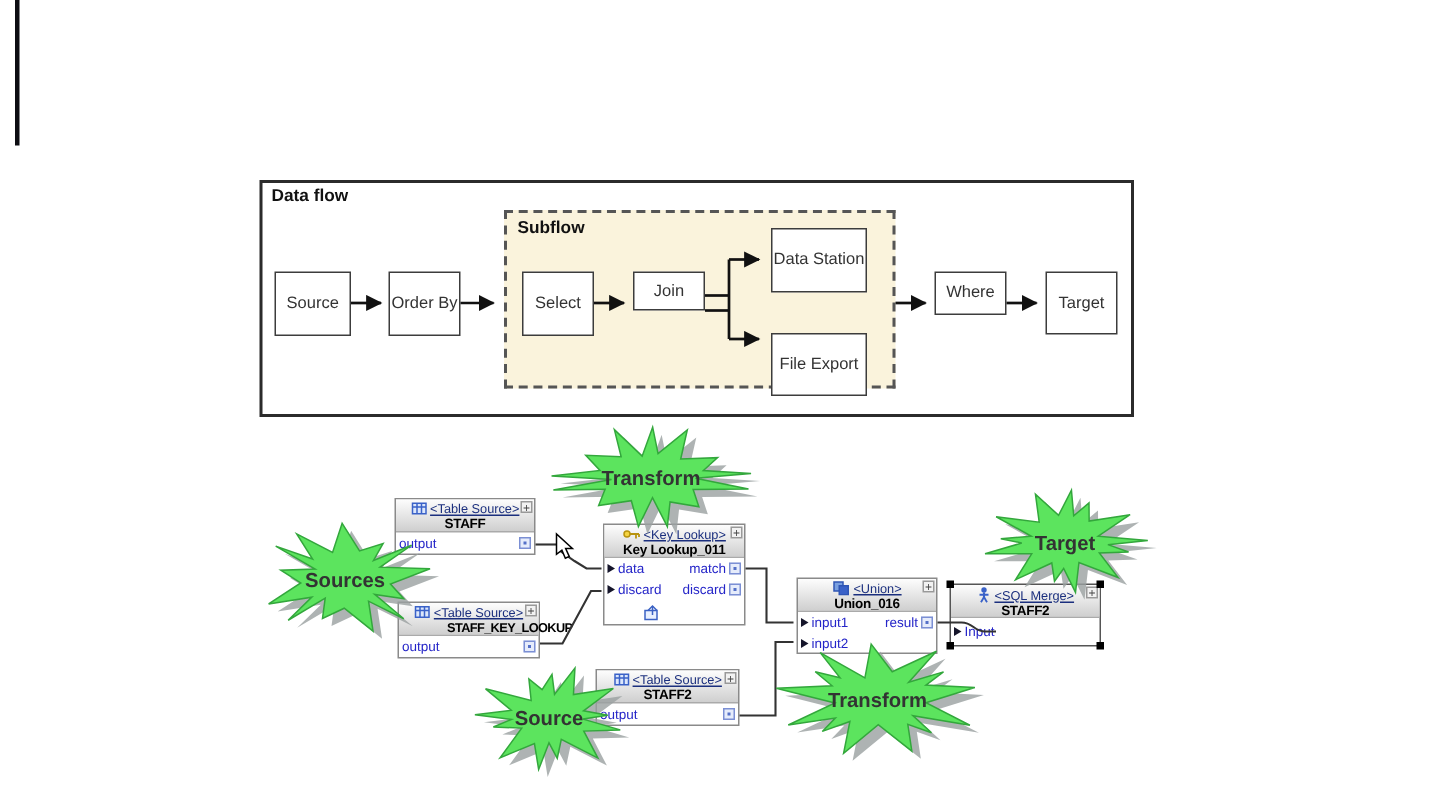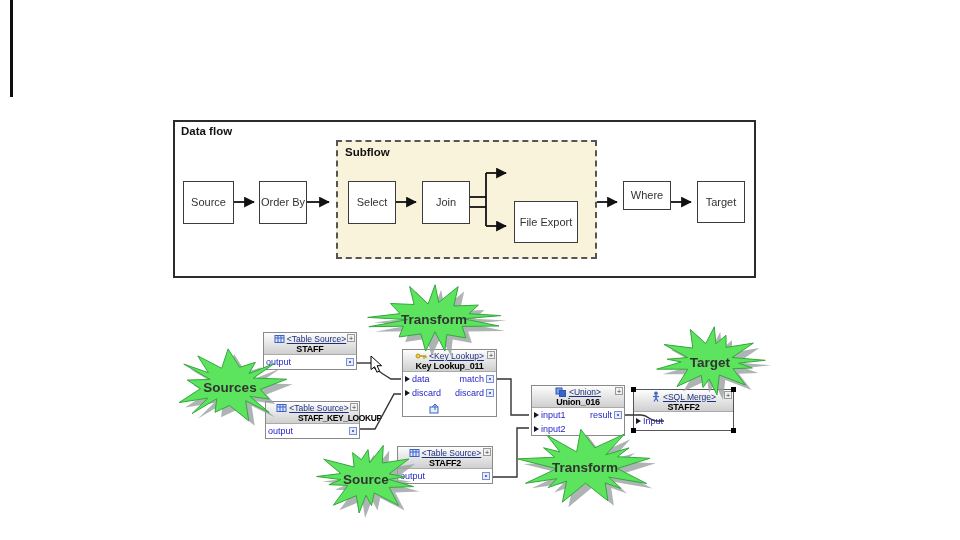--- a/index.html
+++ b/index.html
@@ -54,22 +54,23 @@
   <div class="left-accent"></div>
 
   <div class="flow-panel"></div>
   <div class="flow-label">Data flow</div>
   <div class="subflow"></div>
   <div class="subflow-label">Subflow</div>
 
   <div class="fbox" style="left:183px;top:181px;width:51px;height:43px;">Source</div>
   <div class="fbox" style="left:259px;top:181px;width:48px;height:43px;">Order By</div>
   <div class="fbox" style="left:348px;top:181px;width:48px;height:43px;">Select</div>
-  <div class="fbox" style="left:422px;top:181px;width:48px;height:43px;">Join</div>
-  <div class="fbox" style="left:514px;top:201px;width:64px;height:42px;">File Export</div>
+  <div class="fbox" style="left:422px;top:181px;width:48px;height:26px;">Join</div>
+  <div class="fbox" style="left:514px;top:152px;width:64px;height:43px;">Data Station</div>
+  <div class="fbox" style="left:514px;top:222px;width:64px;height:42px;">File Export</div>
   <div class="fbox" style="left:623px;top:181px;width:48px;height:29px;">Where</div>
   <div class="fbox" style="left:697px;top:181px;width:48px;height:42px;">Target</div>
 
   <div class="node" style="left:263px;top:332px;width:94px;">
     <div class="nh">
       <div class="nh-type">
           <svg width="11" height="10">
             <rect x="1" y="1.5" width="9" height="7" fill="#dce7fb" stroke="#3a62c8"></rect>
             <line x1="1" y1="4" x2="10" y2="4" stroke="#3a62c8"></line>
             <line x1="4" y1="1.5" x2="4" y2="8.5" stroke="#3a62c8"></line>

